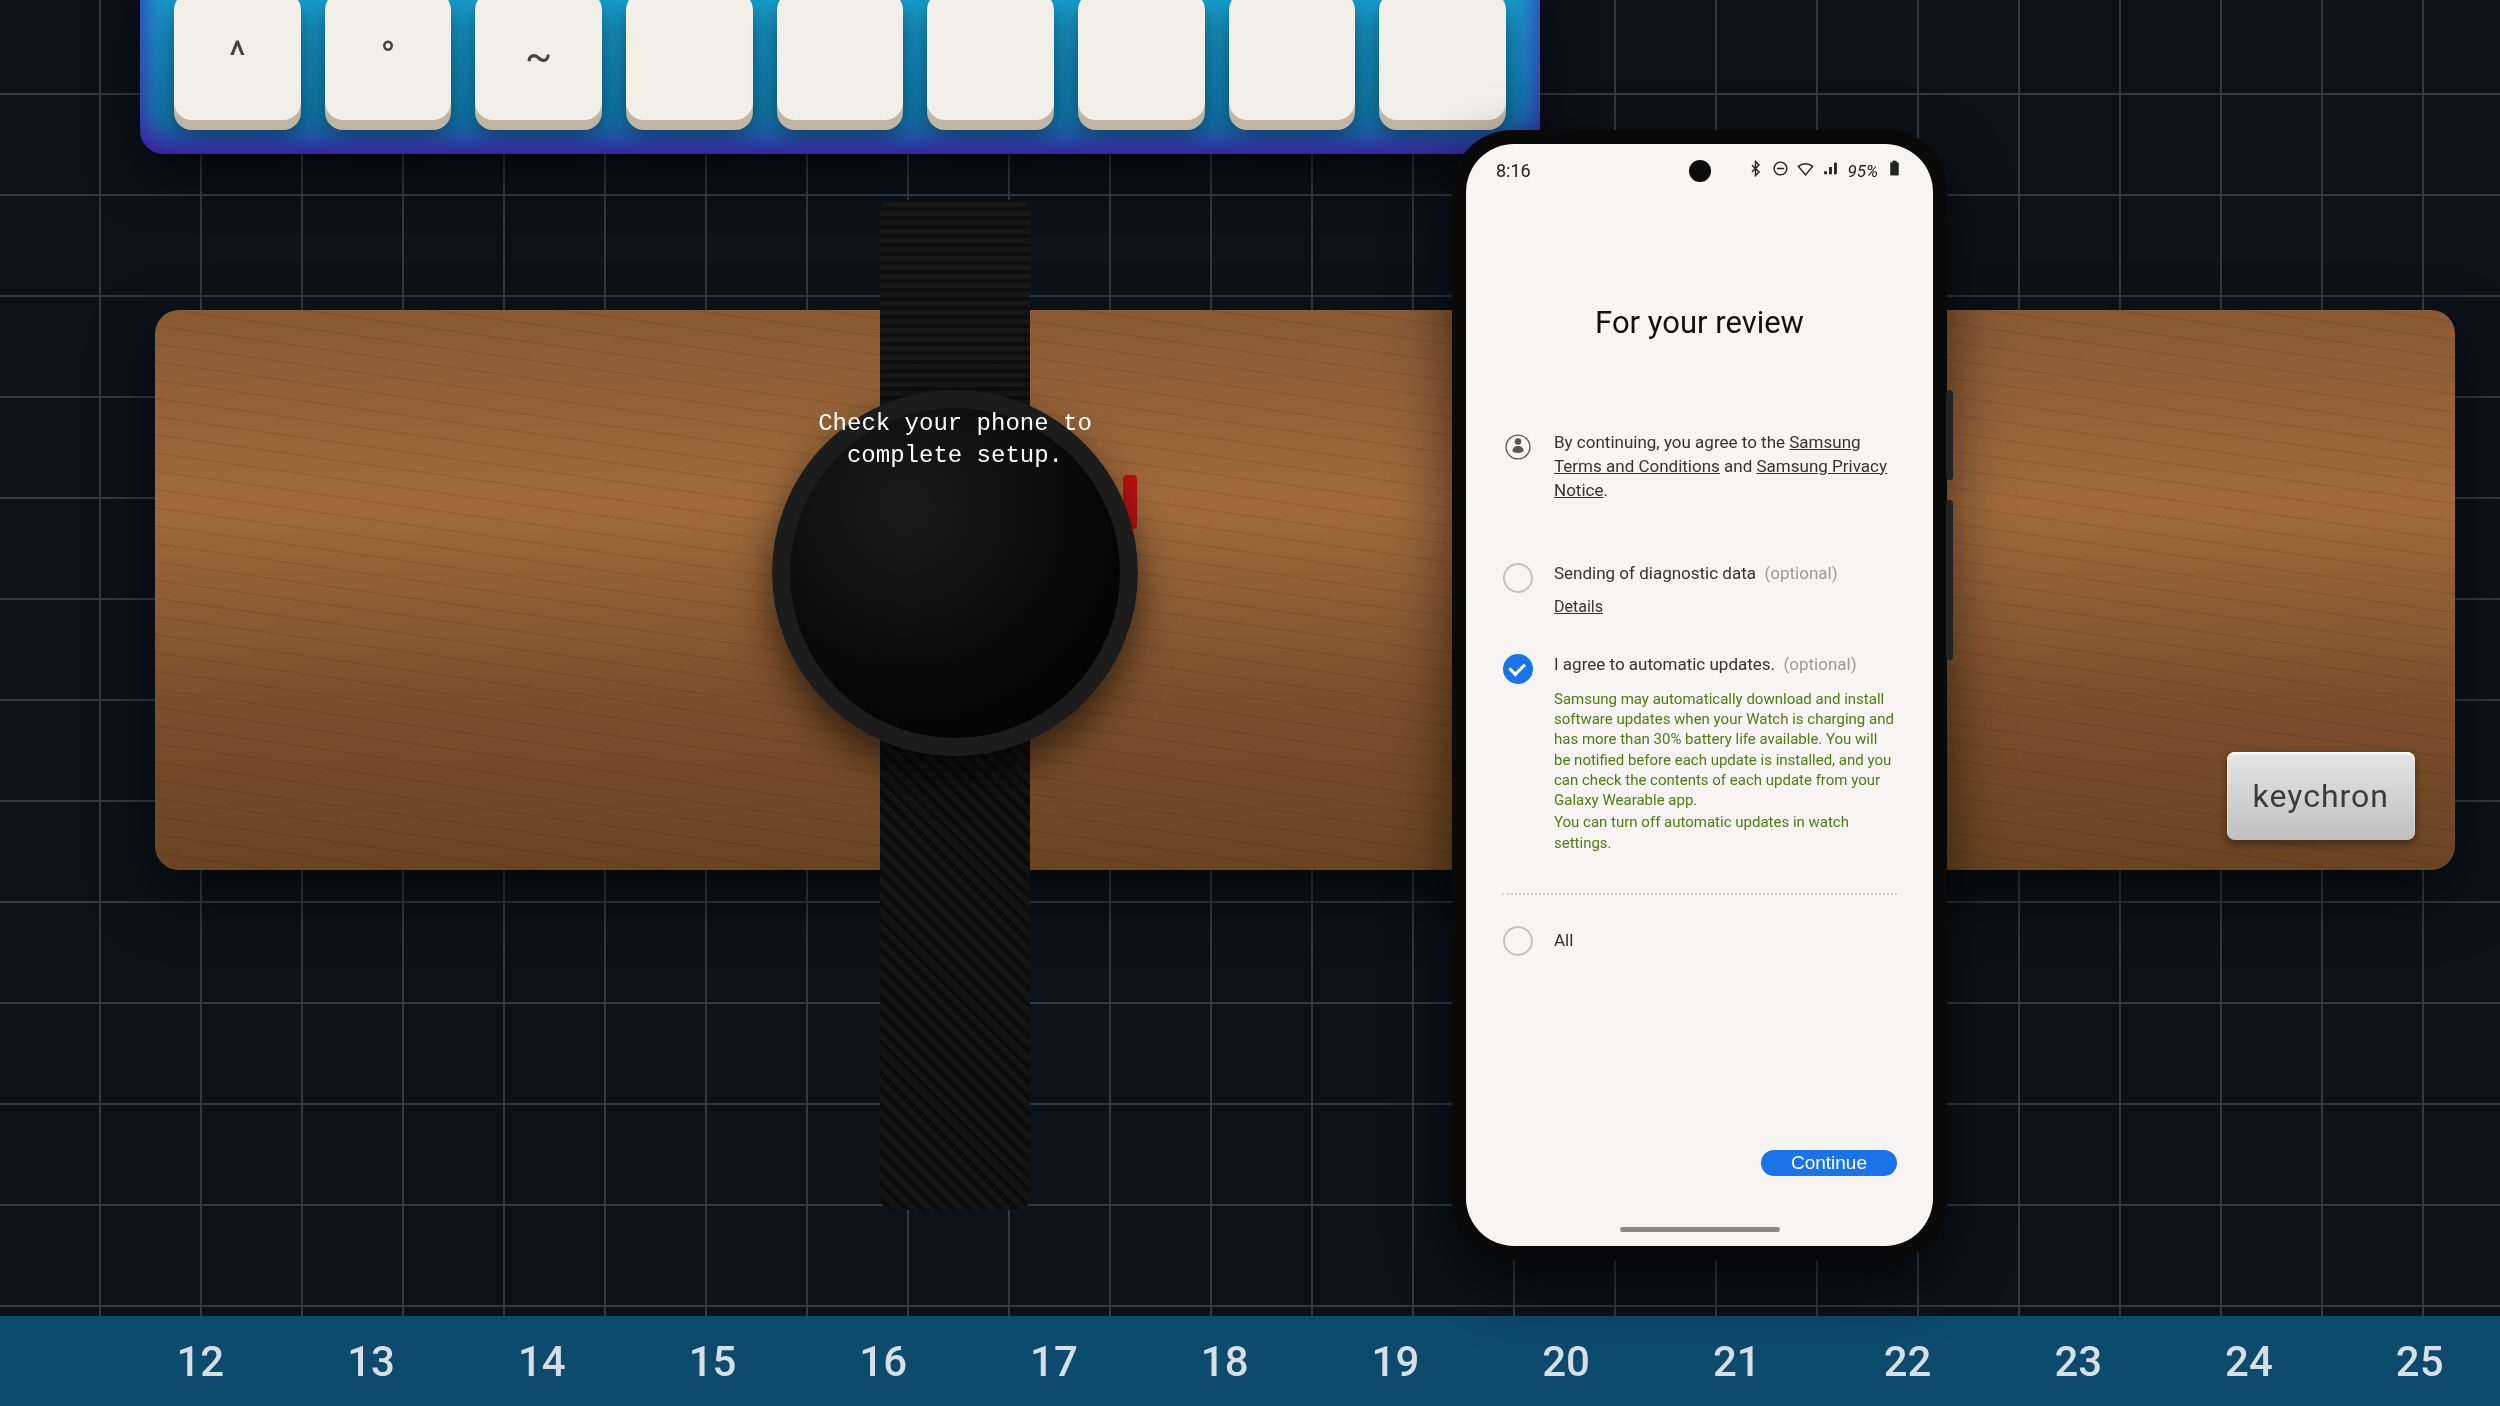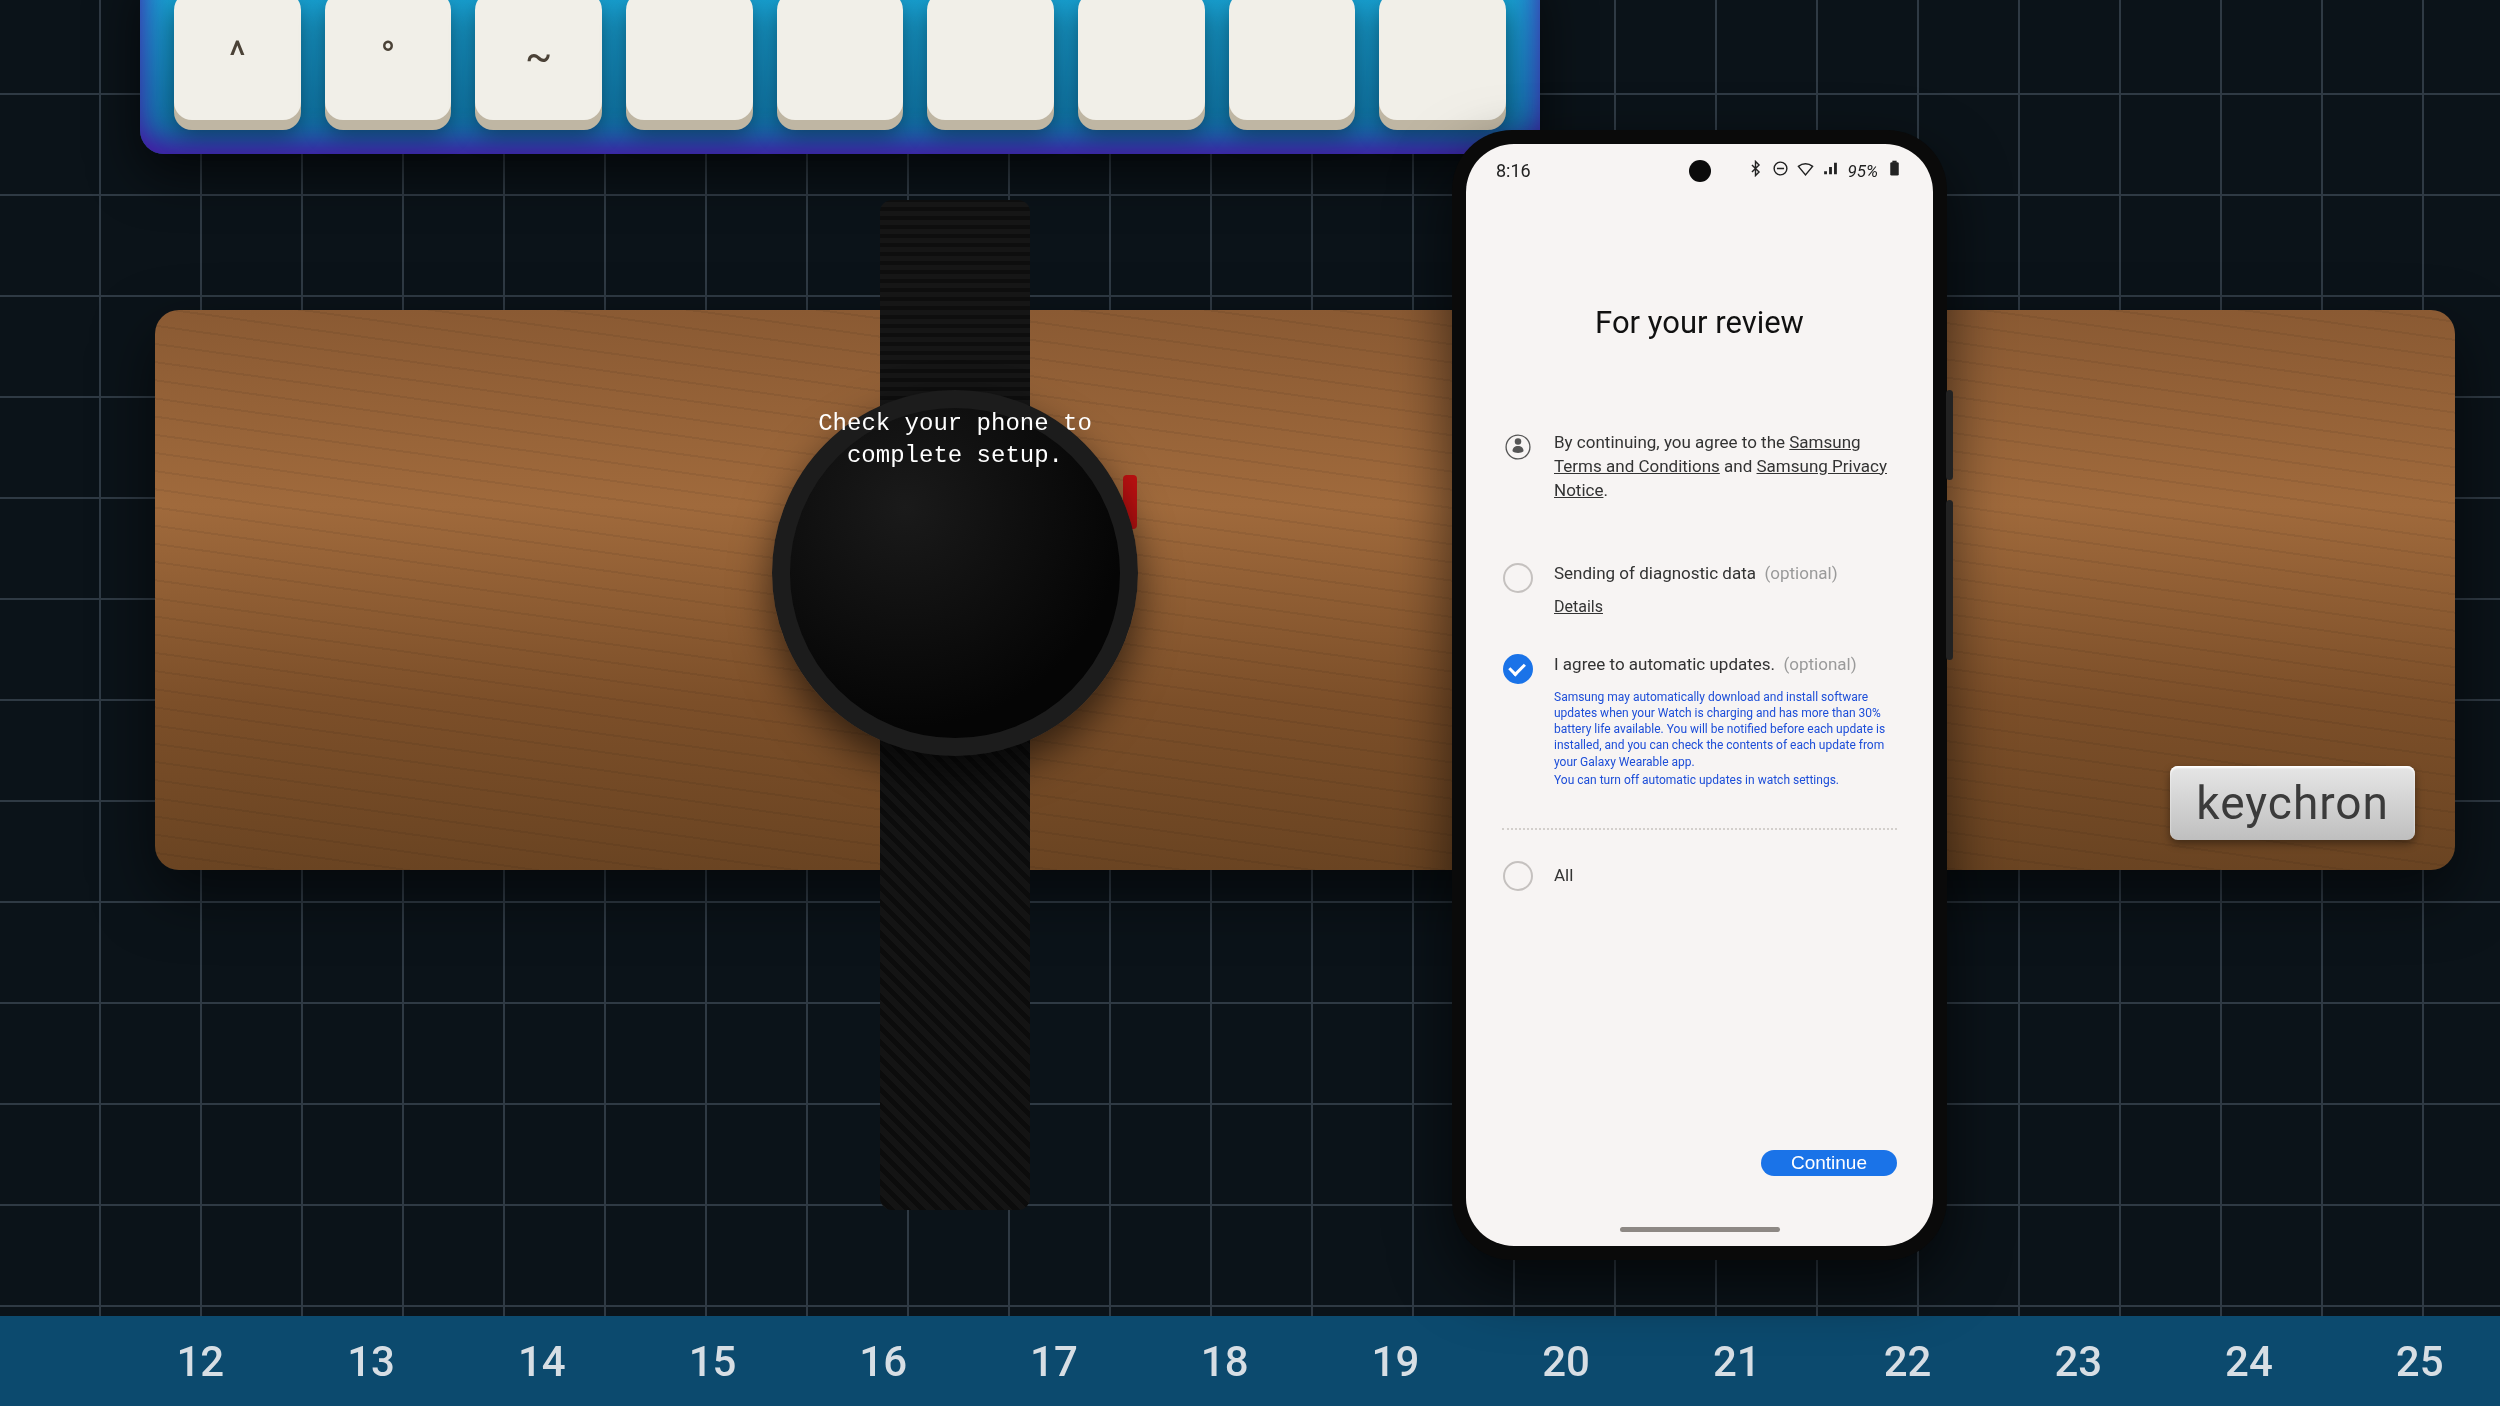--- a/index.html
+++ b/index.html
@@ -31,22 +31,22 @@
 
   
   .wood{
     position:absolute;left:155px;top:310px;width:2300px;height:560px;border-radius:24px;
     background:
       repeating-linear-gradient(8deg,transparent 0,transparent 16px,rgba(0,0,0,.06) 16px,rgba(0,0,0,.06) 18px),
       linear-gradient(180deg,#8a5a33 0%,#a06a3c 35%,#7c4f29 70%,#6a4422 100%);
     box-shadow:0 24px 60px rgba(0,0,0,.55);
   }
   .wood-badge{
-    position:absolute;right:40px;bottom:30px;padding:10px 26px;border-radius:8px;
-    background:linear-gradient(#e6e6e6,#bfbfbf);color:#3b3b3b;font-size:46px;letter-spacing:1px;
+    position:absolute;right:40px;bottom:30px;padding:25px 26px;border-radius:8px;
+    background:linear-gradient(#e6e6e6,#bfbfbf);color:#3b3b3b;font-size:32px;letter-spacing:1px;
     box-shadow:inset 0 2px 2px #fff,0 4px 8px rgba(0,0,0,.4);
   }
 
   
   .watch{position:absolute;left:800px;top:200px;width:310px;height:1010px;}
   .strap{position:absolute;left:50%;transform:translateX(-50%);width:150px;background:#151515;}
   .strap.top{top:0;height:250px;border-radius:12px 12px 0 0;
     background:repeating-linear-gradient(0deg,#161616 0,#161616 5px,#0e0e0e 5px,#0e0e0e 9px);}
   .strap.bot{top:540px;height:470px;border-radius:0 0 12px 12px;
     background:repeating-linear-gradient(45deg,#141414 0,#141414 6px,#0c0c0c 6px,#0c0c0c 11px);}
@@ -76,21 +76,21 @@
 
   .content{position:absolute;left:0;right:0;top:90px;bottom:0;padding:0 36px;box-sizing:border-box;}
   .title{font-size:31px;font-weight:400;text-align:center;margin:70px 0 90px;color:#111;}
 
   .row{display:flex;align-items:flex-start;gap:20px;margin-bottom:34px;}
   .row .ic{flex:0 0 32px;width:32px;height:32px;display:flex;align-items:center;justify-content:center;}
   .row .txt{flex:1;font-size:17px;line-height:1.4;color:#333;}
   .row .txt .link{color:#333;text-decoration:underline;}
   .optional{color:#9a9a9a;}
   .details{font-size:16px;color:#333;text-decoration:underline;margin-top:10px;display:inline-block;}
-  .desc{font-size:12px;line-height:1.35;color:#1d4ed8;margin-top:12px;}
+  .desc{font-size:15px;line-height:1.35;color:#4d7c0f;margin-top:12px;}
 
   .chk{width:30px;height:30px;border-radius:50%;border:2px solid #c5c1bf;background:#f7f4f3;box-sizing:border-box;}
   .chk.on{background:#1a73e8;border-color:#1a73e8;display:flex;align-items:center;justify-content:center;}
   .chk.on::after{content:"";width:12px;height:7px;border:3px solid #fff;border-top:0;border-right:0;transform:rotate(-45deg) translateY(-2px);}
 
   .divider{height:0;border-top:2px dotted #d3cfcc;margin:40px 0 30px;}
   .cta{position:absolute;right:36px;bottom:70px;background:#1a73e8;color:#fff;border:none;border-radius:28px;padding:2px 30px;font-size:19px;font-weight:500;}
   .navhint{position:absolute;left:50%;bottom:14px;transform:translateX(-50%);width:160px;height:5px;border-radius:3px;background:#8d8884;}
 </style>
 </head>

